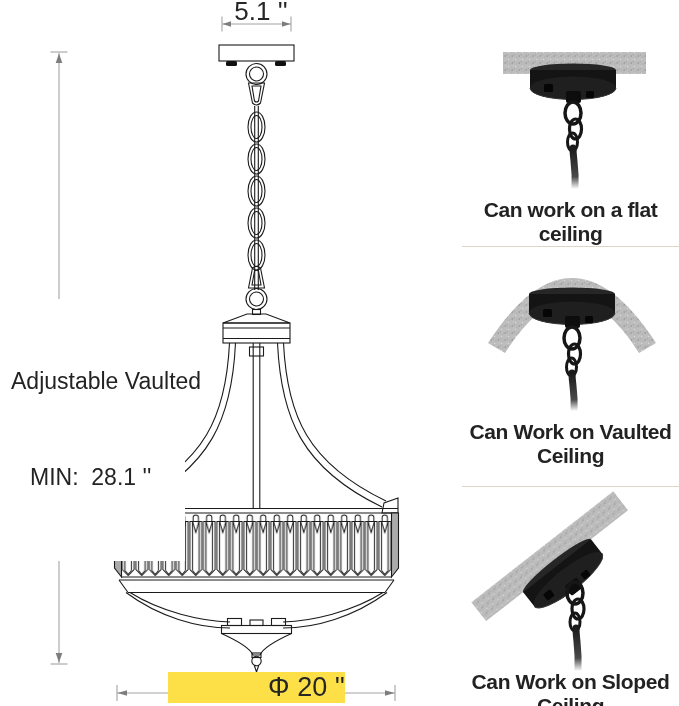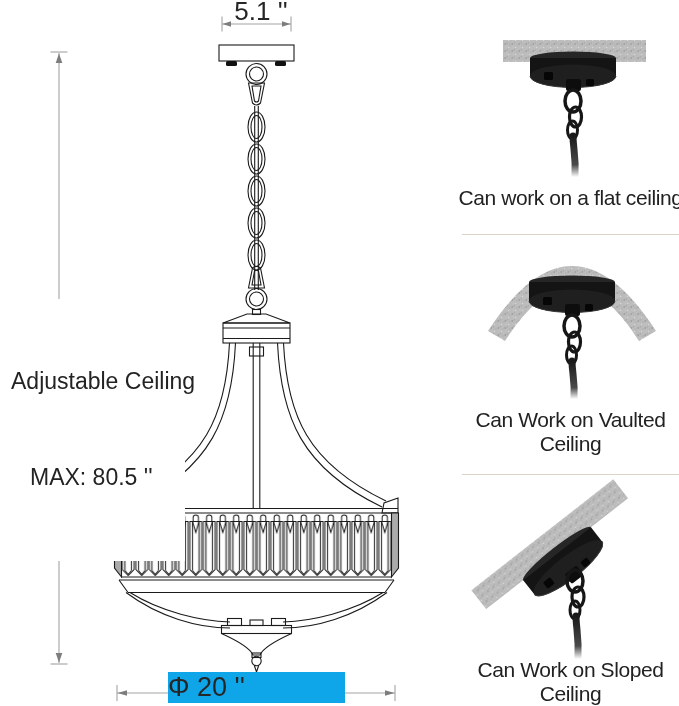--- a/index.html
+++ b/index.html
@@ -3,25 +3,25 @@
 <meta charset="utf-8">
 <style>
   html,body{margin:0;padding:0;background:#fff;}
   body{font-family:"Liberation Sans",sans-serif;color:#232323;}
   .stage{position:relative;width:679px;height:706px;background:#fff;overflow:hidden;}
   svg{display:block;}
   .diagram{position:absolute;left:9px;top:0;width:462px;height:706px;}
   .diagram > svg{position:absolute;left:0;top:0;}
   .dim-label{position:absolute;color:#262626;white-space:pre;}
   .dim-label.top{left:206px;top:-4px;width:92px;text-align:center;font-size:26px;}
-  .dim-label.bottom{left:159px;top:672px;width:177px;text-align:left;font-size:27px;background:#0ea5e9;}
+  .dim-label.bottom{left:159px;top:672px;width:177px;text-align:right;font-size:27px;background:#fde047;}
   .height-block{position:absolute;left:0;top:299px;width:176px;background:#fff;padding:2px 0 4px 0;font-size:23px;line-height:32px;white-space:pre;}
   .height-block .hb-title{padding-left:2px;}
   .height-block .hb-line{padding-left:21px;}
-  .mount-panels{position:absolute;left:462px;top:0;width:217px;height:572px;}
+  .mount-panels{position:absolute;left:462px;top:12px;width:217px;height:572px;font-weight:bold;}
   .panel{position:relative;width:217px;}
   .panel.p1{height:234px;}
   .panel.p2{height:232px;border-top:1px solid #dcd4c6;}
   .panel.p3{height:239px;border-top:1px solid #dcd4c6;}
   .panel > svg{position:absolute;left:0;top:0;}
   .caption{position:absolute;left:-12px;right:-12px;text-align:center;font-size:21px;letter-spacing:-0.4px;color:#222;}
   .p1 .caption{top:186px;}
   .p2 .caption{top:183px;}
   .p3 .caption{top:173px;}
 </style>
@@ -135,22 +135,22 @@
         <path d="M212.5,633.5 C229,641 241,648 244,655 L251,655 C254,648 266,641 282.5,633.5"></path>
         <rect x="243" y="653" width="9" height="4.5"></rect>
         <circle cx="247.5" cy="661" r="4.7"></circle>
         <path d="M245.3,665.5 L247.5,672 L249.7,665.5"></path>
       </g>
     </svg>
 
     <div class="dim-label top">5.1 ''</div>
 
     <div class="height-block">
-      <div class="hb-title">Adjustable Ceiling</div>
-      <div class="hb-line">MAX: 80.5 ''</div>
+      <div class="hb-title">Adjustable Vaulted</div>
+      <div class="hb-line">MIN:  28.1 ''</div>
     </div>
 
     <div class="dim-label bottom">Φ 20 ''</div>
   </section>
 
   <aside class="mount-panels">
 
     <div class="panel p1">
       <svg width="217" height="234" viewBox="0 0 217 234" aria-hidden="true">
         <defs>

